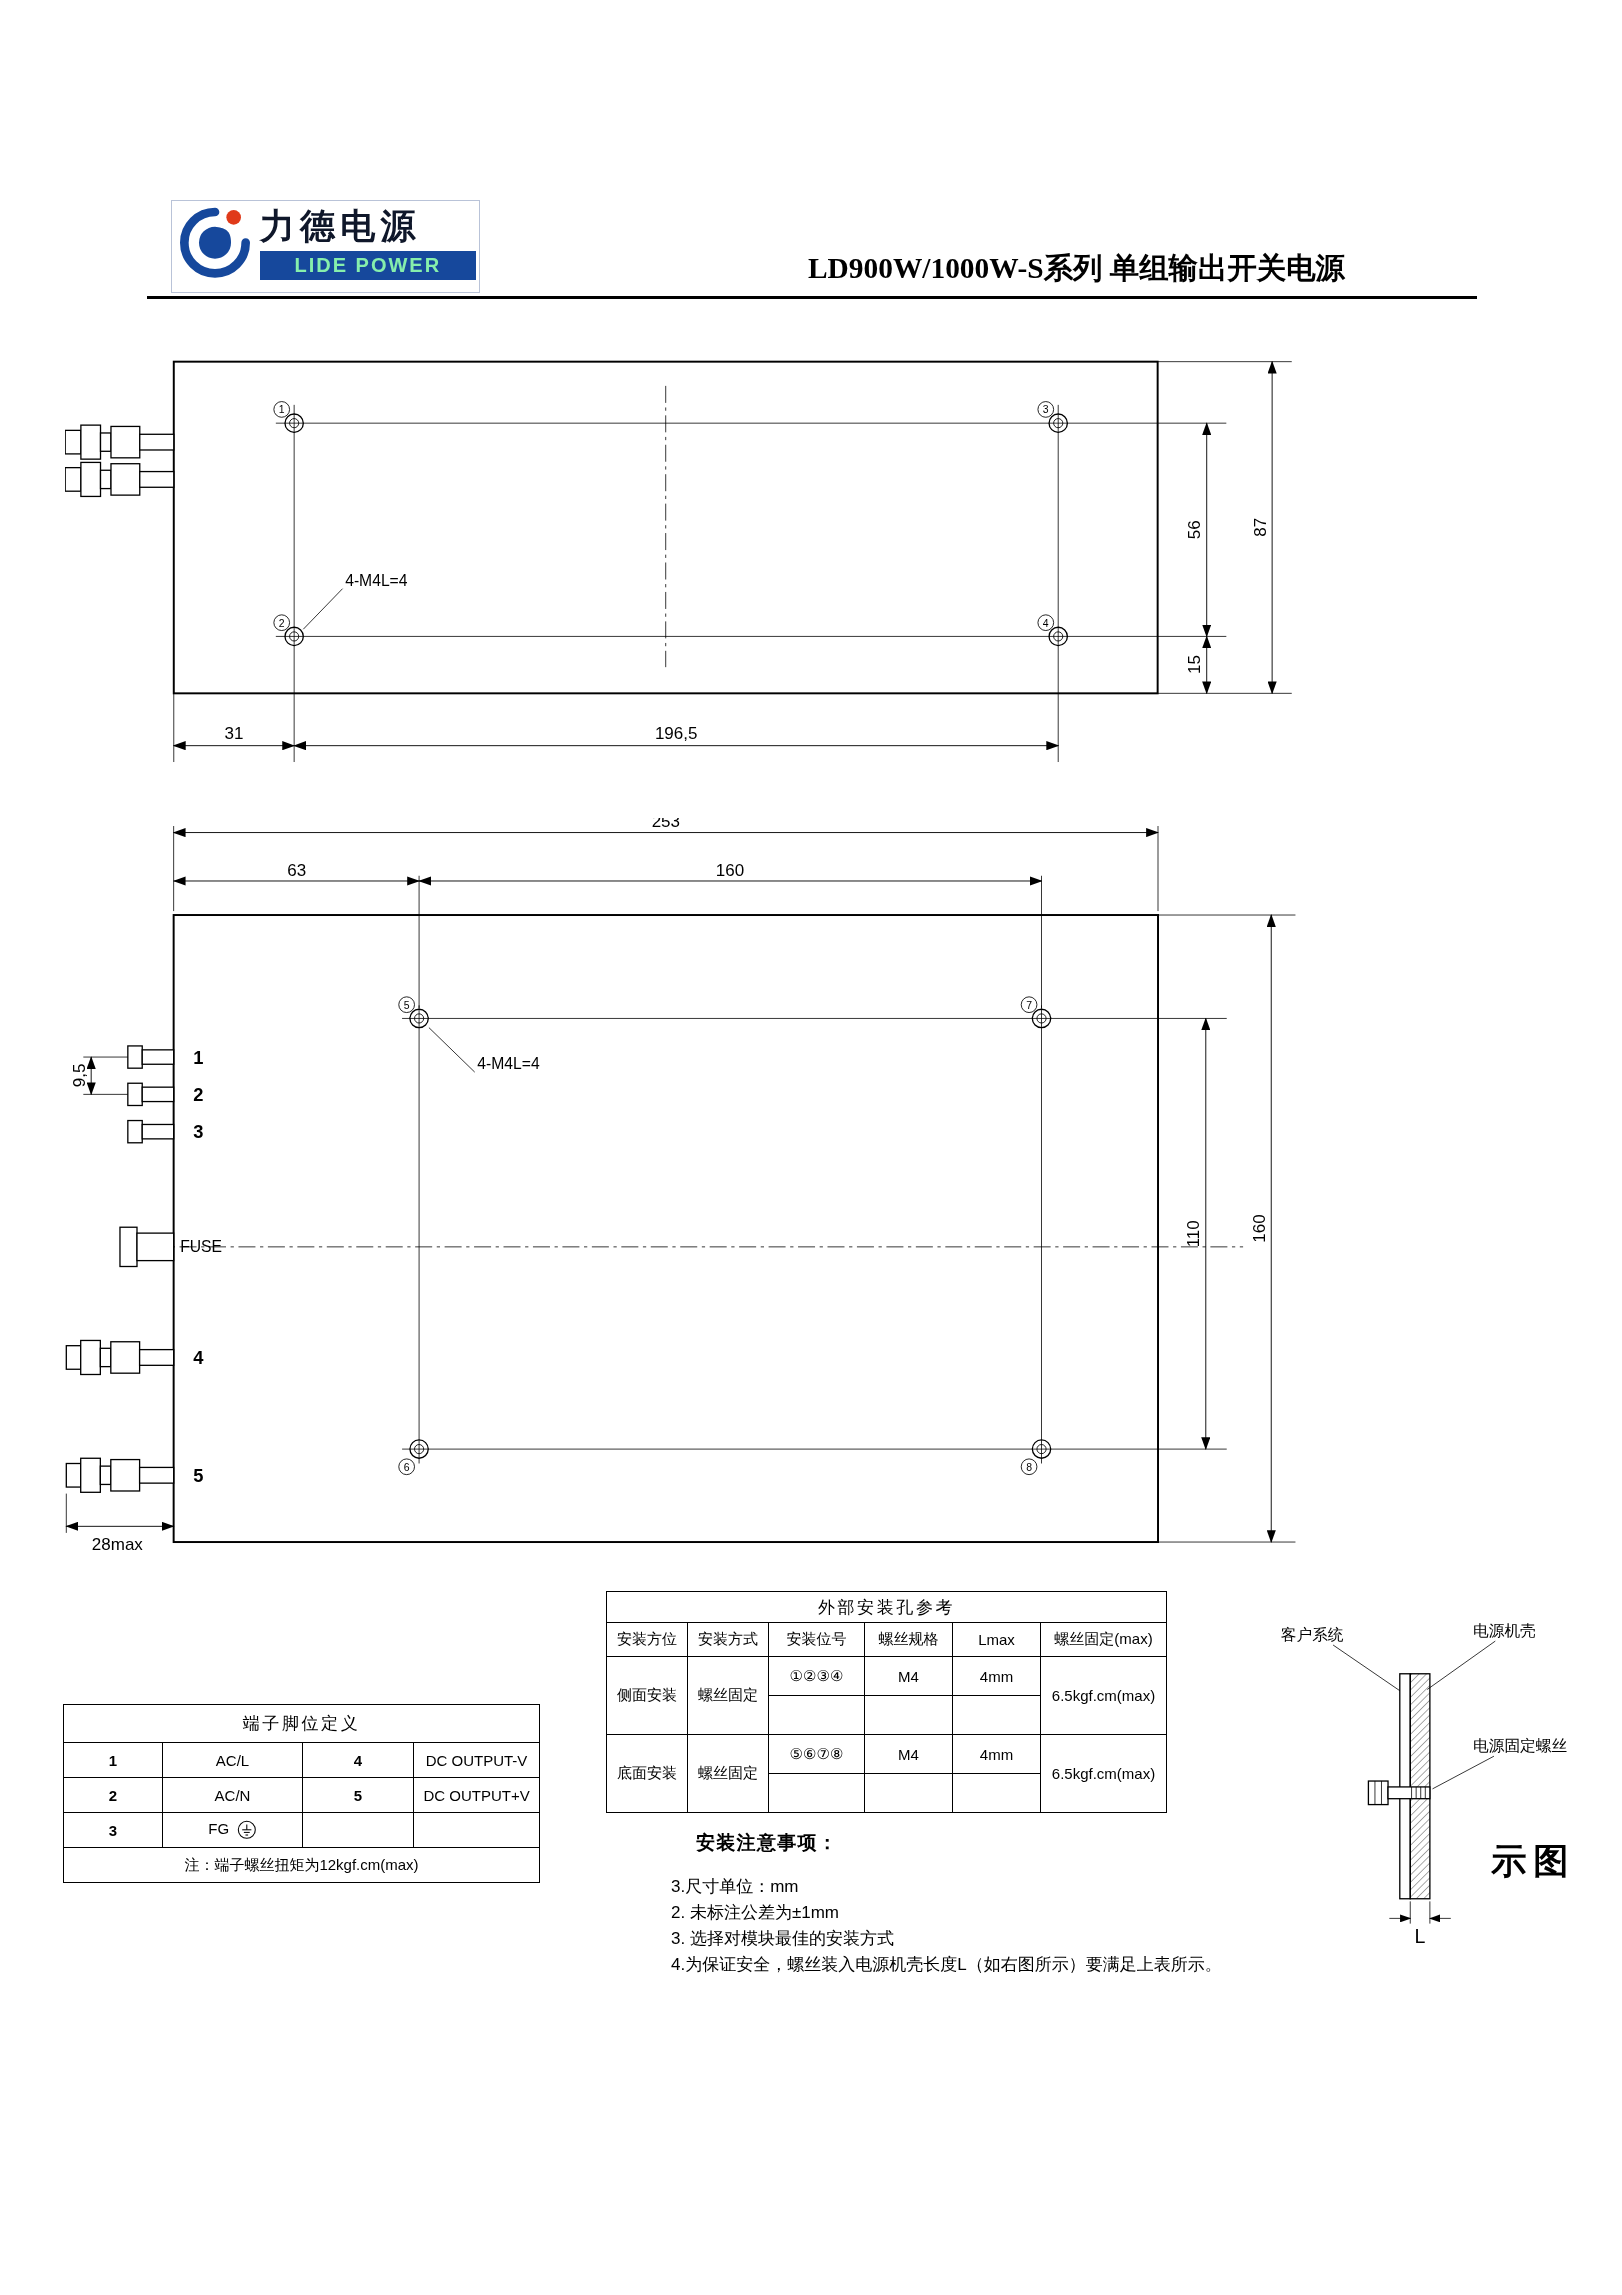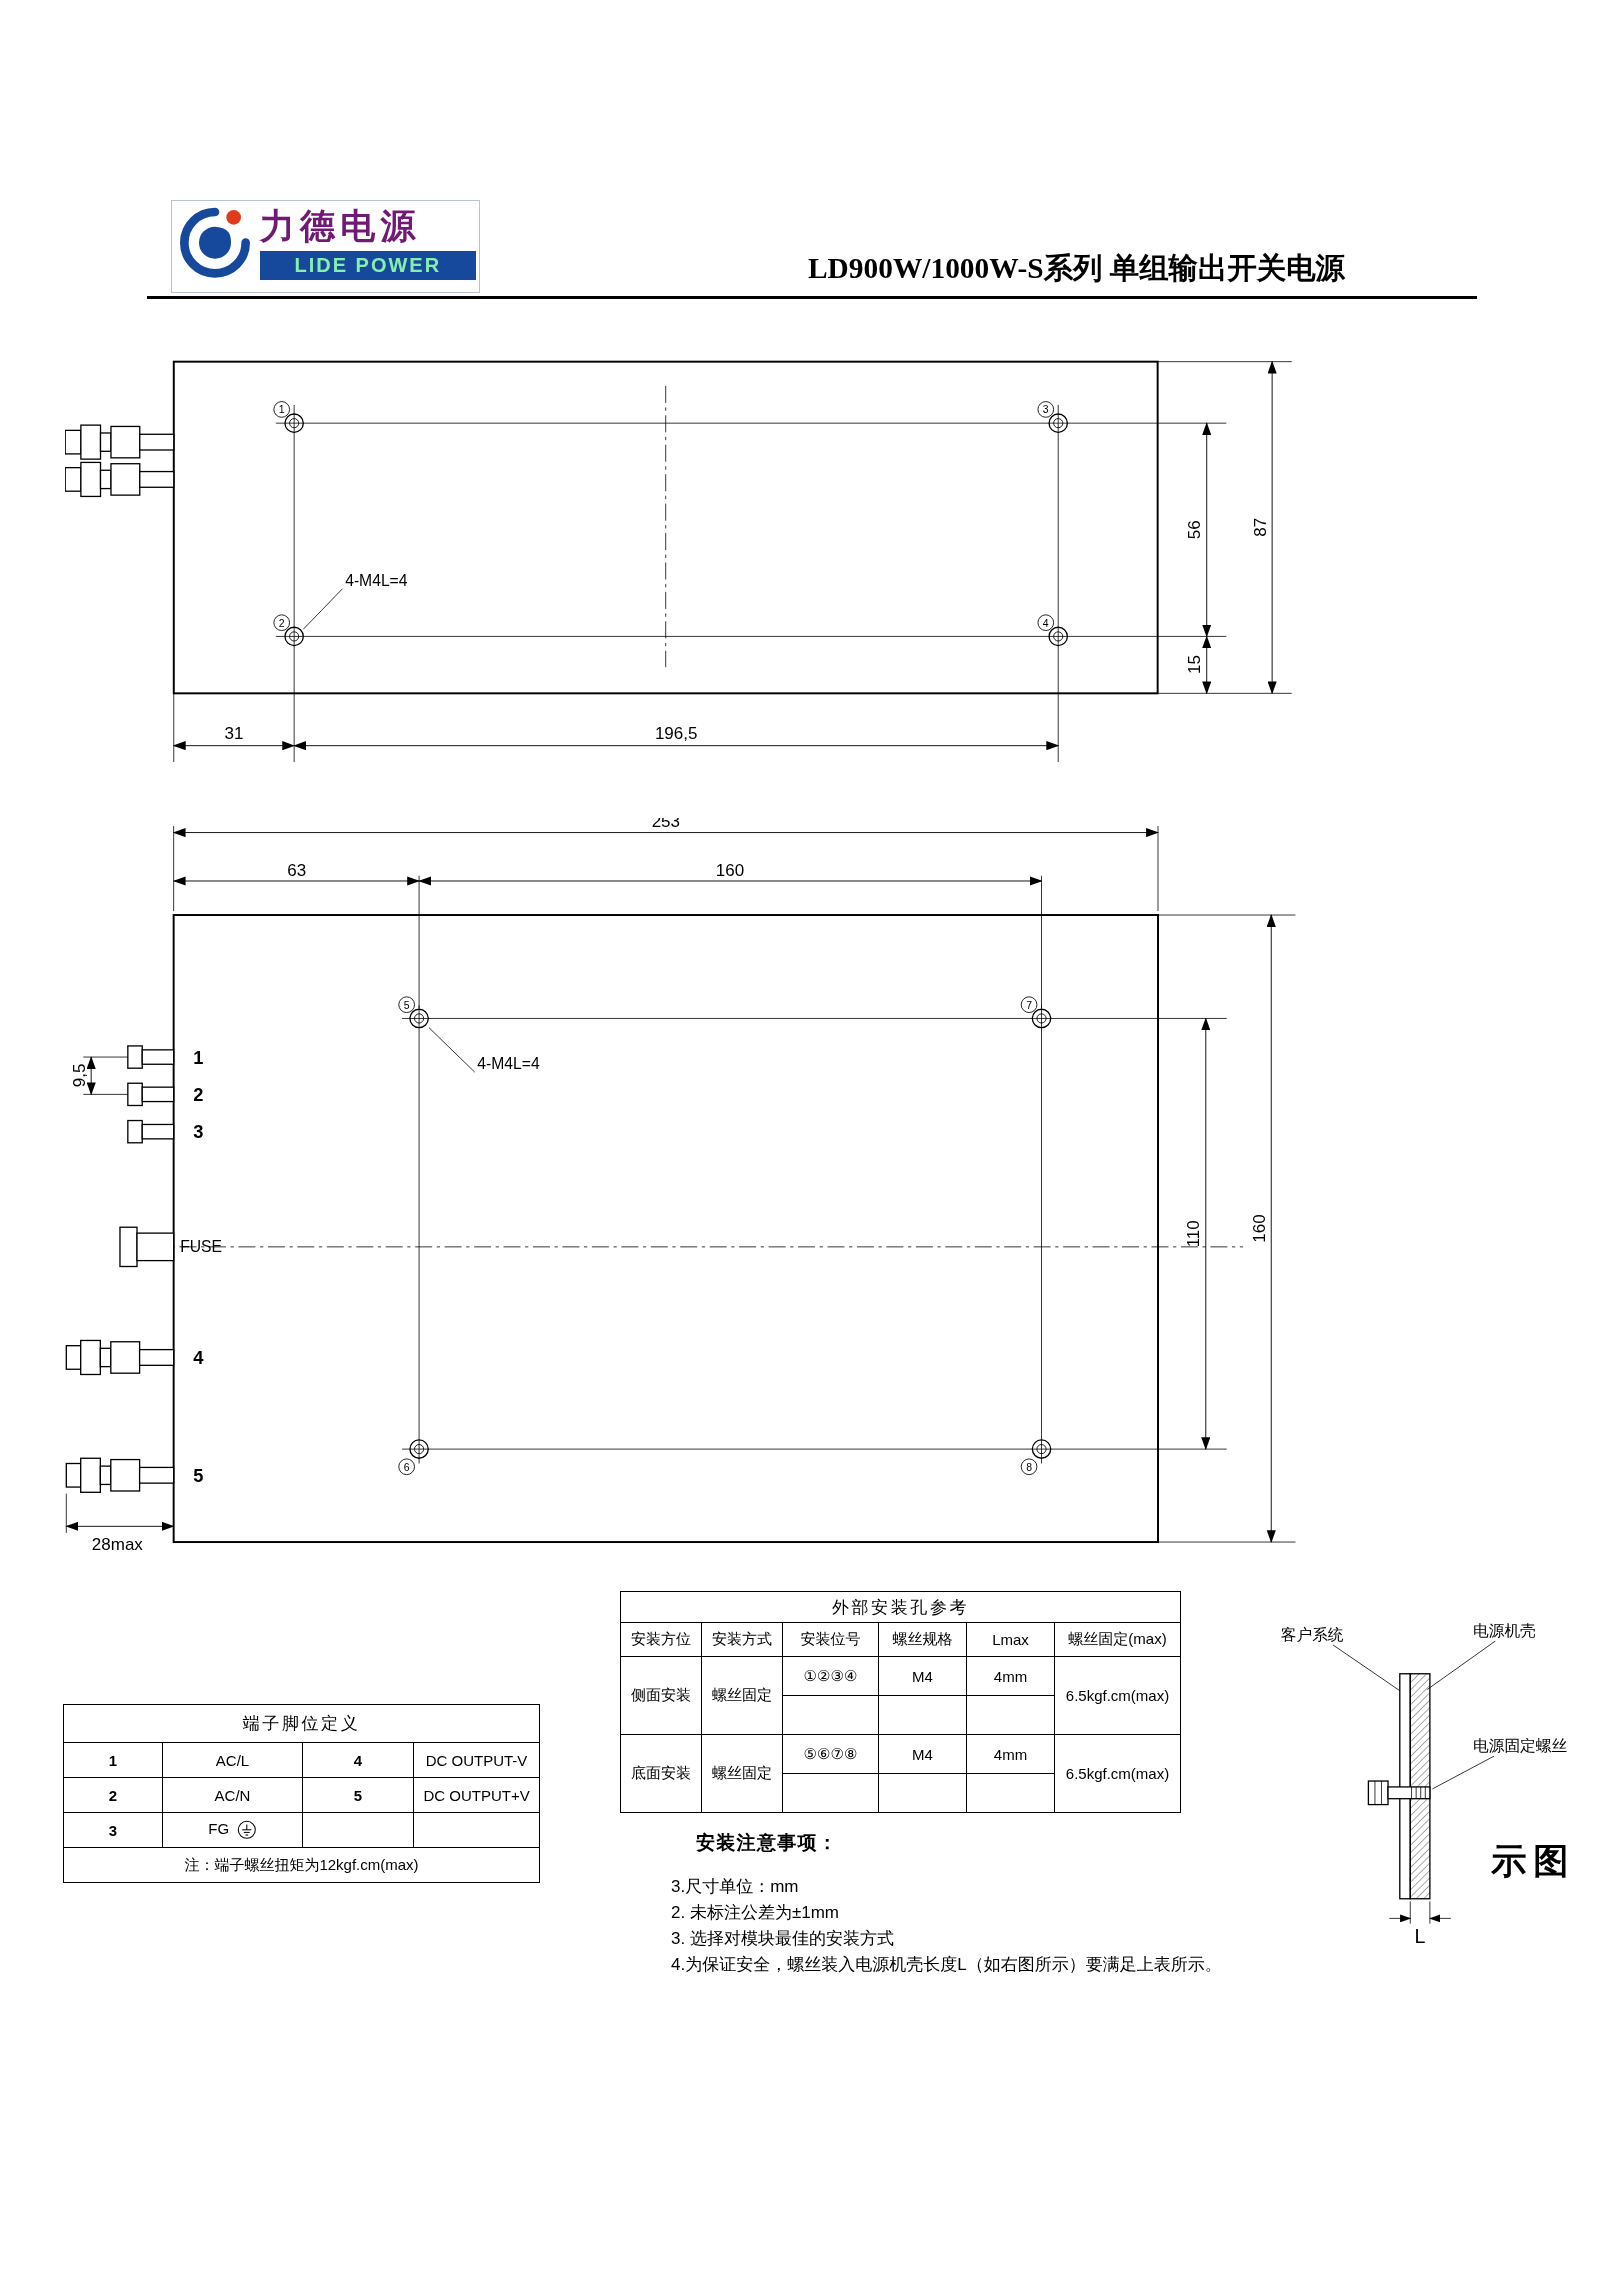--- a/index.html
+++ b/index.html
@@ -5,21 +5,21 @@
   *{margin:0;padding:0;box-sizing:border-box}
   html,body{background:#e9e9e9}
   #page{position:relative;width:1623px;height:2295px;background:#ffffff;
         font-family:"Liberation Sans",sans-serif;color:#000;overflow:hidden}
   .abs{position:absolute}
 
   
   .logo{left:171px;top:200px;width:309px;height:93px;display:flex;align-items:flex-start;
         border:0.7px solid #b9c3d8;padding:2.6px;background:#fff}
   .logo-right{margin-left:5.2px;width:216px}
-  .logo-cn{font-size:35px;font-weight:bold;color:#701a75;letter-spacing:5.2px;
+  .logo-cn{font-size:35px;font-weight:bold;color:#0f172a;letter-spacing:5.2px;
            font-family:"Liberation Serif",serif;line-height:46px}
   .logo-bar{margin-top:1.3px;background:#16489c;color:#86efac;font-size:20px;font-weight:bold;
             text-align:center;padding:3.3px 0;letter-spacing:2px}
   .doc-title{left:808px;top:249px;width:667px;font-size:29.4px;font-weight:bold;
              font-family:Liberation Serif, serif;text-align:left;white-space:nowrap}
   .header-rule{left:147px;top:296px;width:1330px;height:3.3px;background:#000}
 
   
   svg text{font-family:"Liberation Sans",sans-serif;fill:#000}
   .outline{fill:none;stroke:#000;stroke-width:3}
@@ -38,21 +38,21 @@
   .caption{font-size:54px;font-weight:bold;letter-spacing:10px}
 
   
   .tbl{border-collapse:collapse;position:absolute;table-layout:fixed;background:#fff}
   .tbl td{border:1.3px solid #000;text-align:center;vertical-align:middle;font-size:15px;
           padding:0 2.6px;overflow:hidden}
   .tbl .tbl-title{font-size:17px;letter-spacing:2.6px}
   .terminal{left:63px;top:1704px;width:475px}
   .terminal tr{height:35px}
   .terminal tr.t{height:38px}
-  .mounting{left:620px;top:1591px;width:561px}
+  .mounting{left:606px;top:1591px;width:561px}
   .mounting tr{height:39px}
   .mounting tr.t{height:31px}
   .mounting tr.h{height:34px}
   .num{font-weight:bold;font-size:16.4px}
   .note-cell{text-align:left;font-size:14.4px;padding-left:6.5px}
   .gicon{vertical-align:middle;margin-left:3.9px}
 
   
   .notes{left:671px;top:1830px;width:602px}
   .notes-title{font-weight:bold;font-size:19px;margin-left:25px;margin-bottom:18px;letter-spacing:1.3px}

